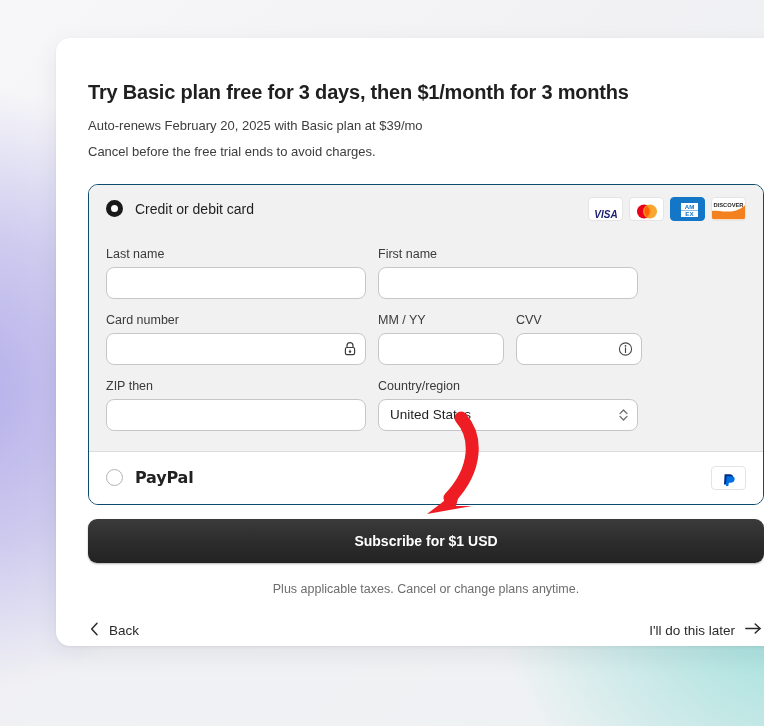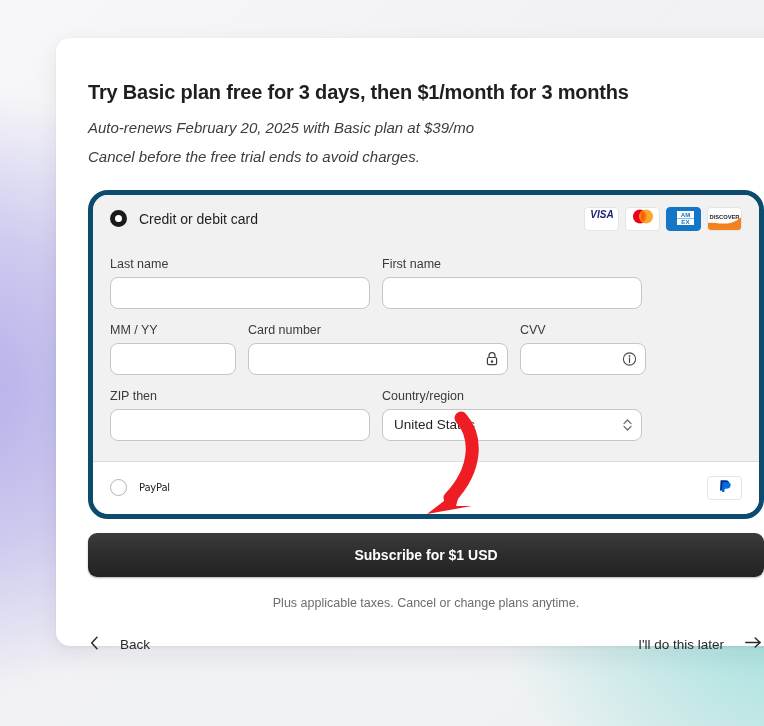--- a/index.html
+++ b/index.html
@@ -37,33 +37,32 @@
   
   .heading {
     font-size: 20px;
     font-weight: bold;
     color: #1f1f1f;
     letter-spacing: -0.2px;
     padding-top: 42px;
     line-height: 1.25;
   }
   .subline {
-    font-size: 15px;
+    font-size: 13px;
     color: #3d3d3d;
     margin-top: 12px;
     line-height: 1.45;
-    font-style: italic;
   }
   .subline.second { margin-top: 7px; }
 
   
   #payment-methods {
     margin-top: 22px;
-    border: 5px solid #0c4a6e;
-    border-radius: 20px;
+    border: 1px solid #0c4a6e;
+    border-radius: 10px;
     overflow: hidden;
     background: #ffffff;
   }
 
   .method-card {
     background: #f1f1f1;
     padding: 0 17px 20px 17px;
   }
 
   .method-header {
@@ -87,41 +86,41 @@
     background: #ffffff;
   }
 
   .method-label {
     font-size: 14px;
     color: #1f1f1f;
     margin-left: 12px;
   }
   .method-label.paypal-word {
     font-family: "DejaVu Sans", sans-serif;
-    font-weight: normal;
-    font-size: 10px;
+    font-weight: bold;
+    font-size: 16px;
     letter-spacing: -0.2px;
     color: #222;
   }
 
   .brand-row {
     margin-left: auto;
     display: flex;
     gap: 6px;
     align-items: center;
   }
 
   .brand {
     width: 35px;
     height: 24px;
     border-radius: 4px;
     background: #ffffff;
     border: 1px solid #e4e4e4;
     display: flex;
-    align-items: flex-start;
+    align-items: flex-end;
     justify-content: center;
     overflow: hidden;
   }
   .brand.amex { background: #1476c6; border-color: #1476c6; }
 
   
   .field-row { display: flex; gap: 12px; margin-top: 14px; }
   .field { display: flex; flex-direction: column; }
   .field.half { width: 260px; }
   .field.mmyy { width: 126px; }
@@ -210,21 +209,21 @@
   
   #footer-nav {
     display: flex;
     align-items: center;
     justify-content: space-between;
     margin-top: 22px;
   }
   .nav-btn {
     display: flex;
     align-items: center;
-    gap: 21px;
+    gap: 10px;
     background: none;
     border: none;
     font-family: "Liberation Sans", sans-serif;
     font-size: 13.5px;
     color: #2a2a2a;
     cursor: pointer;
     padding: 4px 2px;
   }
 
   
@@ -295,37 +294,37 @@
         </div>
         <div class="field half">
           <label class="field-label">First name</label>
           <div class="input-wrap">
             <input class="text-input plain" type="text" value="" placeholder="" style="">
           </div>
         </div>
       </div>
 
       <div class="field-row">
-        <div class="field mmyy">
-          <label class="field-label">MM / YY</label>
-          <div class="input-wrap">
-            <input class="text-input plain" type="text" value="" placeholder="" style="">
-          </div>
-        </div>
         <div class="field half">
           <label class="field-label">Card number</label>
           <div class="input-wrap">
             <input class="text-input" type="text" value="" placeholder="" style="">
             <span class="in-field-icon">
               <svg width="14" height="15" viewBox="0 0 14 15">
                 <path d="M4 6 V4.2 A3 3 0 0 1 10 4.2 V6" fill="none" stroke="#3d3d3d" stroke-width="1.2"></path>
                 <rect x="2.4" y="6" width="9.2" height="7.2" rx="1.6" fill="none" stroke="#3d3d3d" stroke-width="1.2"></rect>
                 <path d="M7 8.3 v2.6 M5.9 9.9 L7 11 L8.1 9.9" fill="none" stroke="#3d3d3d" stroke-width="1.1"></path>
               </svg>
             </span>
+          </div>
+        </div>
+        <div class="field mmyy">
+          <label class="field-label">MM / YY</label>
+          <div class="input-wrap">
+            <input class="text-input plain" type="text" value="" placeholder="" style="">
           </div>
         </div>
         <div class="field cvv">
           <label class="field-label">CVV</label>
           <div class="input-wrap">
             <input class="text-input" type="text" value="" placeholder="" style="">
             <span class="in-field-icon">
               <svg width="15" height="15" viewBox="0 0 15 15">
                 <circle cx="7.5" cy="7.5" r="6.1" fill="none" stroke="#4a4a4a" stroke-width="1.1"></circle>
                 <circle cx="7.5" cy="4.4" r="0.85" fill="#4a4a4a"></circle>

